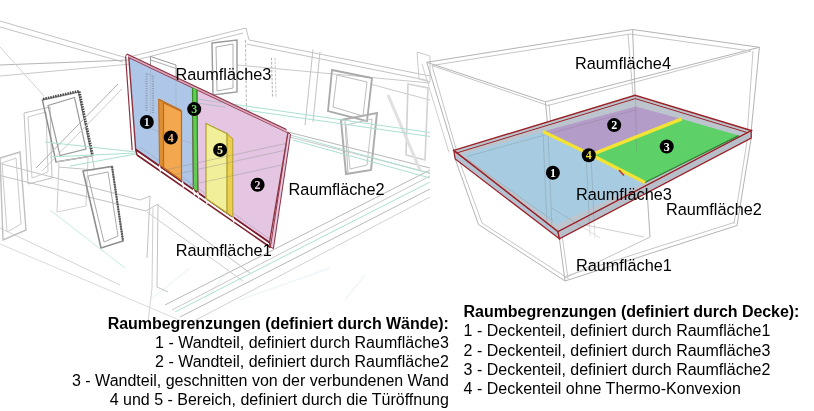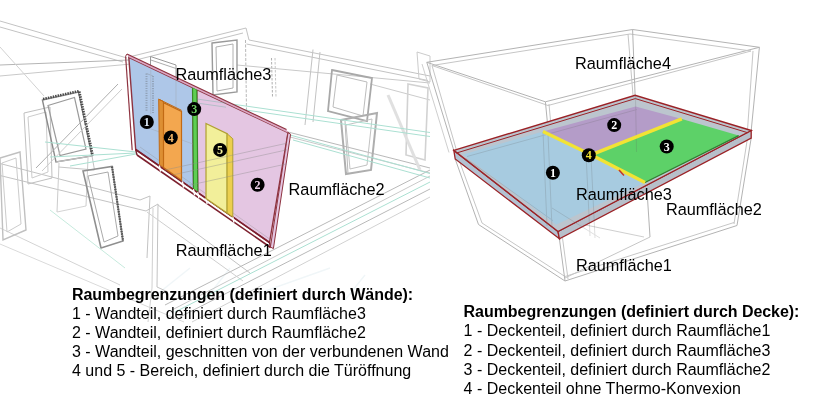--- a/index.html
+++ b/index.html
@@ -269,21 +269,21 @@
     <circle cx="588.8" cy="155.3" r="7" fill="#000"></circle>
     <text x="588.8" y="159.3" fill="#f2e334">4</text>
   </g>
 
   <text class="lbl" x="575" y="69">Raumfläche4</text>
   <text class="lbl" x="575.9" y="200">Raumfläche3</text>
   <text class="lbl" x="665.9" y="214.5">Raumfläche2</text>
   <text class="lbl" x="575.9" y="270.5">Raumfläche1</text>
 </svg>
 
-<div class="col" style="left:72px;top:285px;">
+<div class="col" style="left:72px;top:314px;text-align:right;">
   <b>Raumbegrenzungen (definiert durch Wände):</b><br>
   1 - Wandteil, definiert durch Raumfläche3<br>
   2 - Wandteil, definiert durch Raumfläche2<br>
   3 - Wandteil, geschnitten von der verbundenen Wand<br>
   4 und 5 - Bereich, definiert durch die Türöffnung
 </div>
 <div class="col" style="left:463.6px;top:302.4px;">
   <b>Raumbegrenzungen (definiert durch Decke):</b><br>
   1 - Deckenteil, definiert durch Raumfläche1<br>
   2 - Deckenteil, definiert durch Raumfläche3<br>

